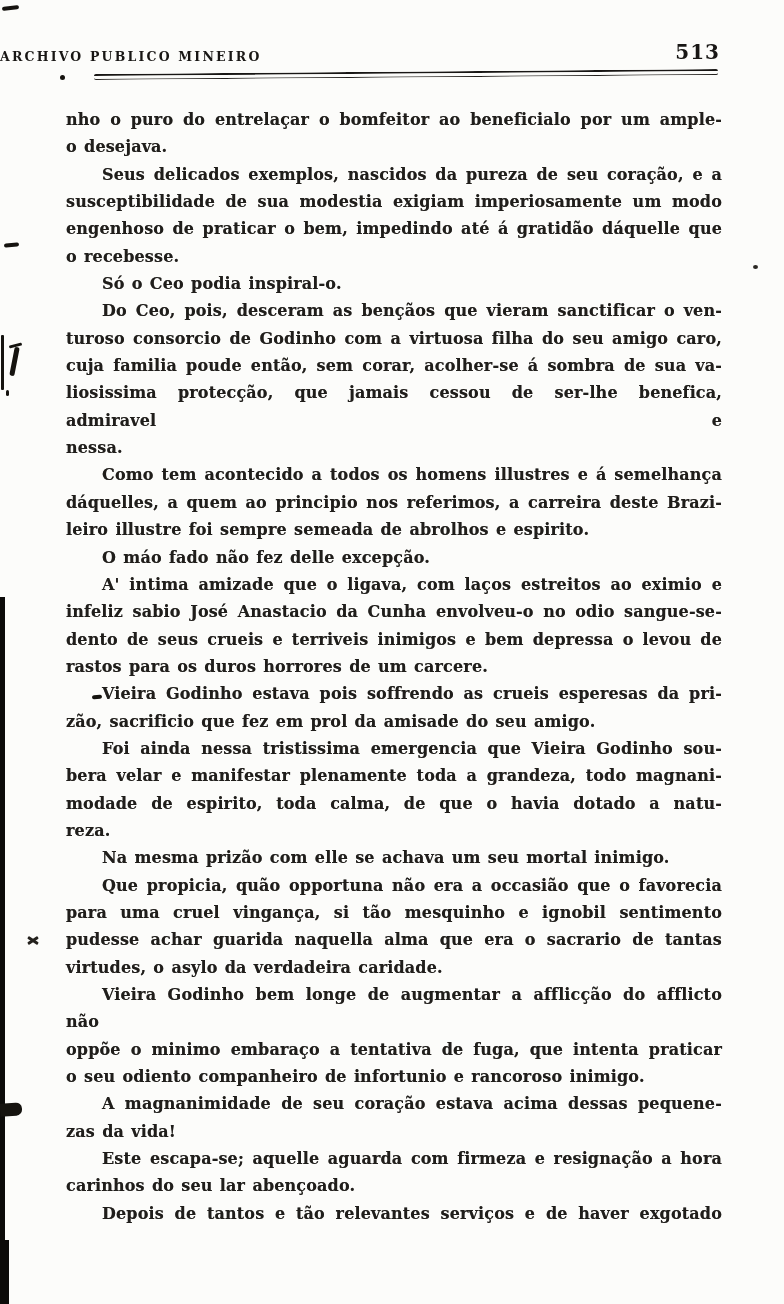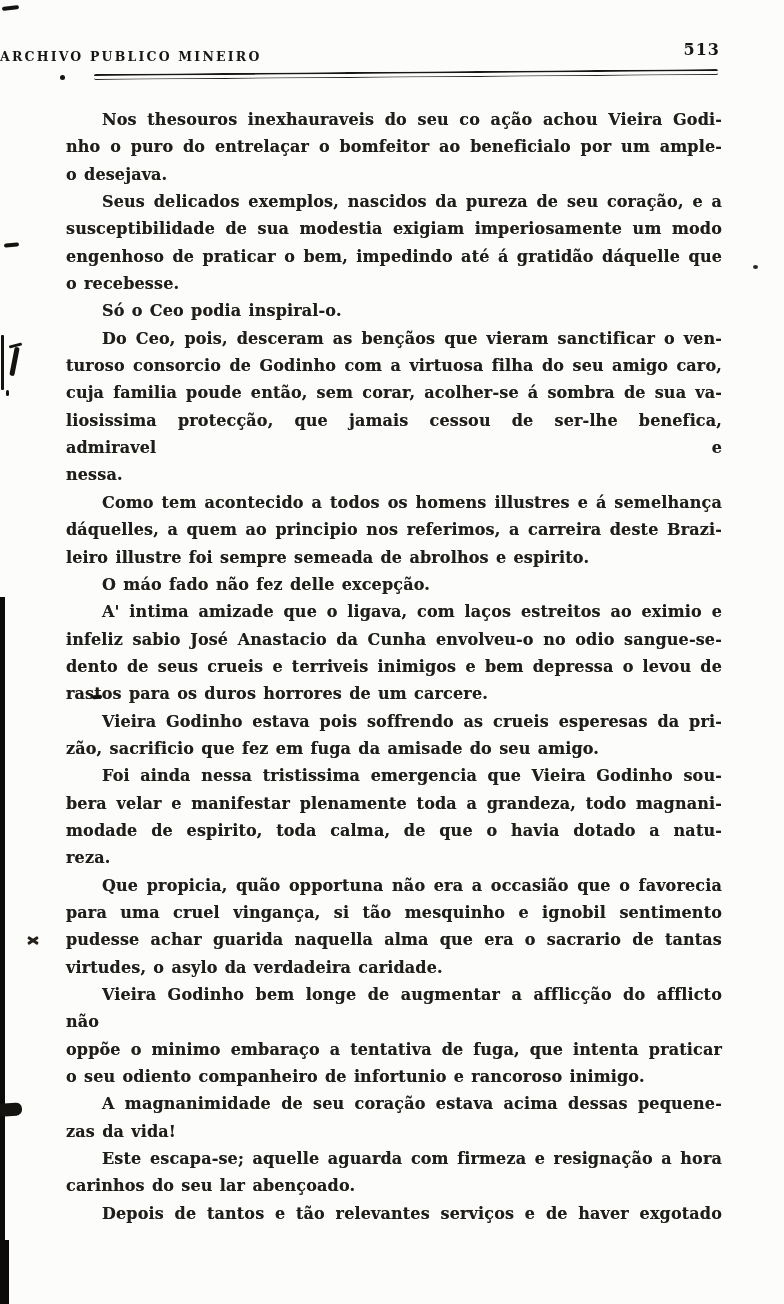--- a/index.html
+++ b/index.html
@@ -13,21 +13,21 @@
   }
   
   .header-title{
     position:absolute;top:49px;left:0;width:784px;
     text-align:left;
     font-size:12.5px;font-weight:700;letter-spacing:2.2px;
     color:#181614;
   }
   .page-number{
     position:absolute;top:40px;right:64px;
-    font-size:16px;font-weight:700;letter-spacing:1px;
+    font-size:20px;font-weight:700;letter-spacing:1px;
     color:#181614;
   }
   .header-rule{
     position:absolute;top:74px;left:94px;width:624px;height:3px;
     border-top:2px solid #181614;
     border-bottom:1.5px solid #23201d;
     transform:rotate(-0.45deg);
     transform-origin:left center;
     border-radius:2px;
   }
@@ -62,21 +62,20 @@
 </head>
 <body>
 
 <div class="page">
 
   <div class="header-title">ARCHIVO PUBLICO MINEIRO</div>
   <div class="page-number">513</div>
   <div class="header-rule"></div>
 
   <div class="body-text">
-      <div class="line first">Nos thesouros inexhauraveis do seu co ação achou Vieira Godi-</div>
       <div class="line">nho o puro do entrelaçar o bomfeitor ao beneficialo por um ample-</div>
       <div class="line last">o desejava.</div>
       <div class="line first">Seus delicados exemplos, nascidos da pureza de seu coração, e a</div>
       <div class="line">susceptibilidade de sua modestia exigiam imperiosamente um modo</div>
       <div class="line">engenhoso de praticar o bem, impedindo até á gratidão dáquelle que</div>
       <div class="line last">o recebesse.</div>
       <div class="line first last">Só o Ceo podia inspiral-o.</div>
       <div class="line first">Do Ceo, pois, desceram as bençãos que vieram sanctificar o ven-</div>
       <div class="line">turoso consorcio de Godinho com a virtuosa filha do seu amigo caro,</div>
       <div class="line">cuja familia poude então, sem corar, acolher-se á sombra de sua va-</div>
@@ -84,25 +83,26 @@
       <div class="line last">nessa.</div>
       <div class="line first">Como tem acontecido a todos os homens illustres e á semelhança</div>
       <div class="line">dáquelles, a quem ao principio nos referimos, a carreira deste Brazi-</div>
       <div class="line last">leiro illustre foi sempre semeada de abrolhos e espirito.</div>
       <div class="line first last">O máo fado não fez delle excepção.</div>
       <div class="line first">A' intima amizade que o ligava, com laços estreitos ao eximio e</div>
       <div class="line">infeliz sabio José Anastacio da Cunha envolveu-o no odio sangue-se-</div>
       <div class="line">dento de seus crueis e terriveis inimigos e bem depressa o levou de</div>
       <div class="line last">rastos para os duros horrores de um carcere.</div>
       <div class="line first">Vieira Godinho estava pois soffrendo as crueis esperesas da pri-</div>
-      <div class="line last">zão, sacrificio que fez em fuga da amisade do seu amigo.</div>
+      <div class="line last">zão, sacrificio que fez em prol da amisade do seu amigo.</div>
       <div class="line first">Foi ainda nessa tristissima emergencia que Vieira Godinho sou-</div>
       <div class="line">bera velar e manifestar plenamente toda a grandeza, todo magnani-</div>
       <div class="line">modade de espirito, toda calma, de que o havia dotado a natu-</div>
       <div class="line last">reza.</div>
+      <div class="line first last">Na mesma prizão com elle se achava um seu mortal inimigo.</div>
       <div class="line first">Que propicia, quão opportuna não era a occasião que o favorecia</div>
       <div class="line">para uma cruel vingança, si tão mesquinho e ignobil sentimento</div>
       <div class="line">pudesse achar guarida naquella alma que era o sacrario de tantas</div>
       <div class="line last">virtudes, o asylo da verdadeira caridade.</div>
       <div class="line first">Vieira Godinho bem longe de augmentar a afflicção do afflicto não</div>
       <div class="line">oppõe o minimo embaraço a tentativa de fuga, que intenta praticar</div>
       <div class="line last">o seu odiento companheiro de infortunio e rancoroso inimigo.</div>
       <div class="line first">A magnanimidade de seu coração estava acima dessas pequene-</div>
       <div class="line last">zas da vida!</div>
       <div class="line first">Este escapa-se; aquelle aguarda com firmeza e resignação a hora</div>

